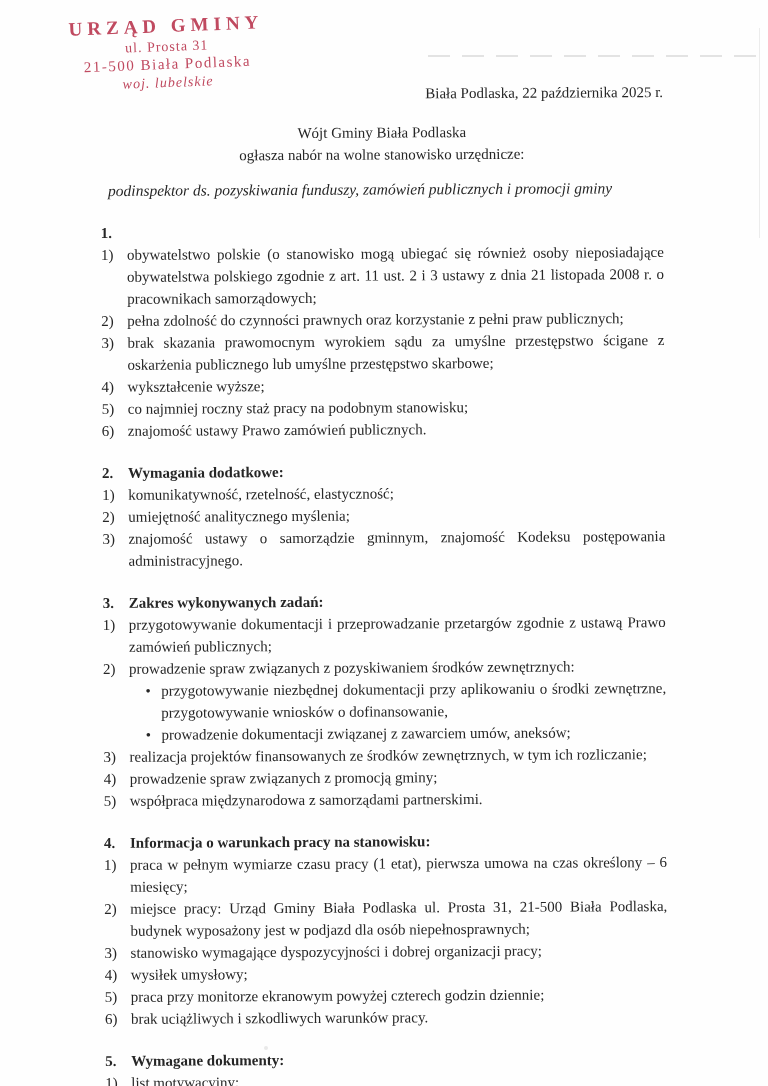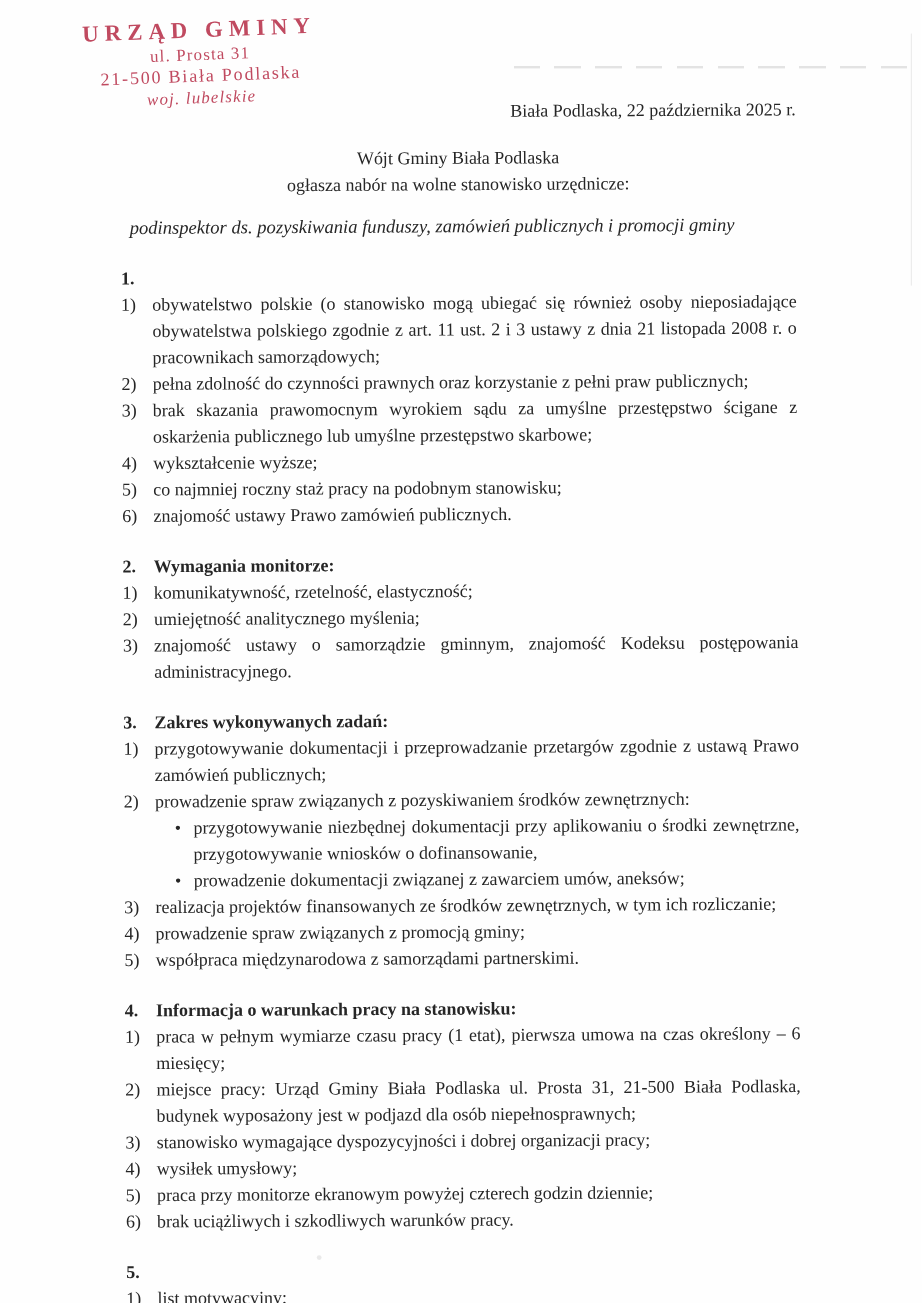--- a/index.html
+++ b/index.html
@@ -128,21 +128,21 @@
             <div class="item-text">co najmniej roczny staż pracy na podobnym stanowisku;</div>
           </div>
           <div class="item">
             <div class="item-marker">6)</div>
             <div class="item-text">znajomość ustawy Prawo zamówień publicznych.</div>
           </div>
         </div>
         <div class="section">
           <div class="sec-head">
             <div class="sec-num">2.</div>
-            <div class="sec-title">Wymagania monitorze:</div>
+            <div class="sec-title">Wymagania dodatkowe:</div>
           </div>
           <div class="item">
             <div class="item-marker">1)</div>
             <div class="item-text">komunikatywność, rzetelność, elastyczność;</div>
           </div>
           <div class="item">
             <div class="item-marker">2)</div>
             <div class="item-text">umiejętność analitycznego myślenia;</div>
           </div>
           <div class="item">
@@ -210,20 +210,21 @@
             <div class="item-text">praca przy monitorze ekranowym powyżej czterech godzin dziennie;</div>
           </div>
           <div class="item">
             <div class="item-marker">6)</div>
             <div class="item-text">brak uciążliwych i szkodliwych warunków pracy.</div>
           </div>
         </div>
         <div class="section">
           <div class="sec-head">
             <div class="sec-num">5.</div>
+            <div class="sec-title">Wymagane dokumenty:</div>
           </div>
           <div class="item">
             <div class="item-marker">1)</div>
             <div class="item-text">list motywacyjny;</div>
           </div>
         </div>
       </div>
   </div>
 
 </div>

